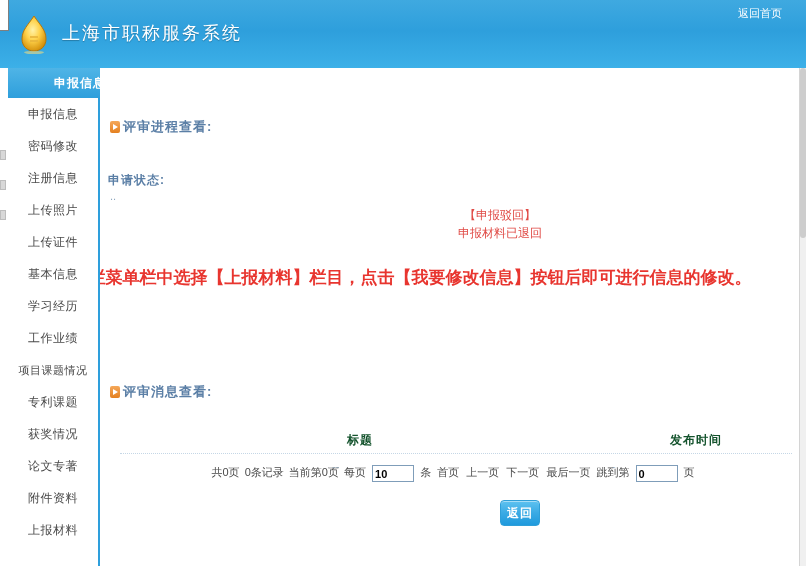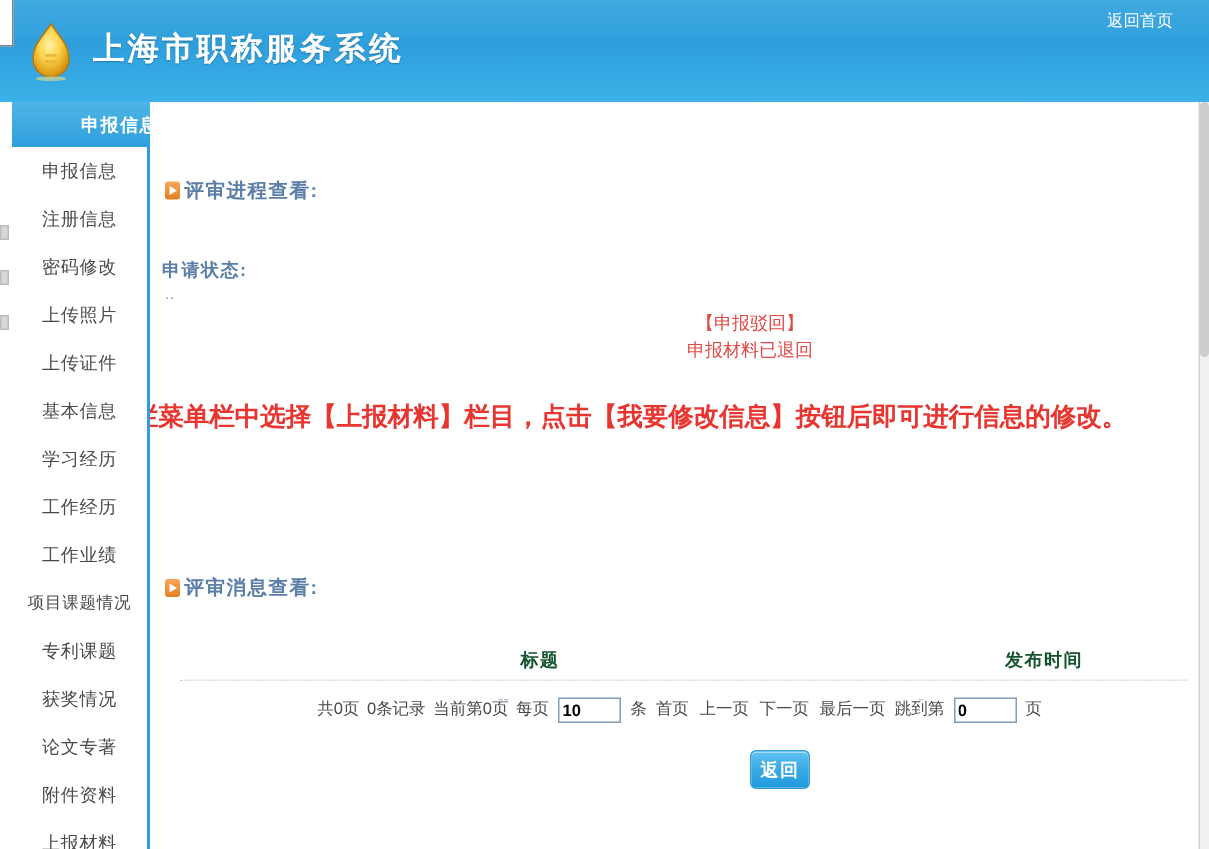--- a/index.html
+++ b/index.html
@@ -30,22 +30,22 @@
     width: 806px; height: 68px;
   }
   .logo {
     position: absolute;
     left: 17px; top: 14px;
     width: 34px; height: 40px;
   }
   .site-title {
     position: absolute;
     left: 62px; top: 12px;
-    font-size: 21px;
-    font-weight: bold;
+    font-size: 18px;
+    font-weight: normal;
     color: #ffffff;
     letter-spacing: 2px;
     line-height: 42px;
     white-space: nowrap;
     text-shadow: 0 1px 1px rgba(0,0,0,0.25);
   }
   .home-link {
     position: absolute;
     right: 24px; top: 6px;
     font-size: 11px;
@@ -336,27 +336,26 @@
       <a class="home-link" href="#">返回首页</a>
     </div>
   </div>
 
   <div class="left-white-strip"></div>
 
   <div class="sidebar">
     <div class="sidebar-header">申报信息填写</div>
     <ul class="sidebar-list">
       <li class="sidebar-item">申报信息</li>
+      <li class="sidebar-item">密码修改</li>
       <li class="sidebar-item">注册信息</li>
-      <li class="sidebar-item">密码修改</li>
       <li class="sidebar-item">上传照片</li>
       <li class="sidebar-item">上传证件</li>
       <li class="sidebar-item">基本信息</li>
       <li class="sidebar-item">学习经历</li>
-      <li class="sidebar-item">工作经历</li>
       <li class="sidebar-item">工作业绩</li>
       <li class="sidebar-item small">项目课题情况</li>
       <li class="sidebar-item">专利课题</li>
       <li class="sidebar-item">获奖情况</li>
       <li class="sidebar-item">论文专著</li>
       <li class="sidebar-item">附件资料</li>
       <li class="sidebar-item">上报材料</li>
     </ul>
   </div>
 

